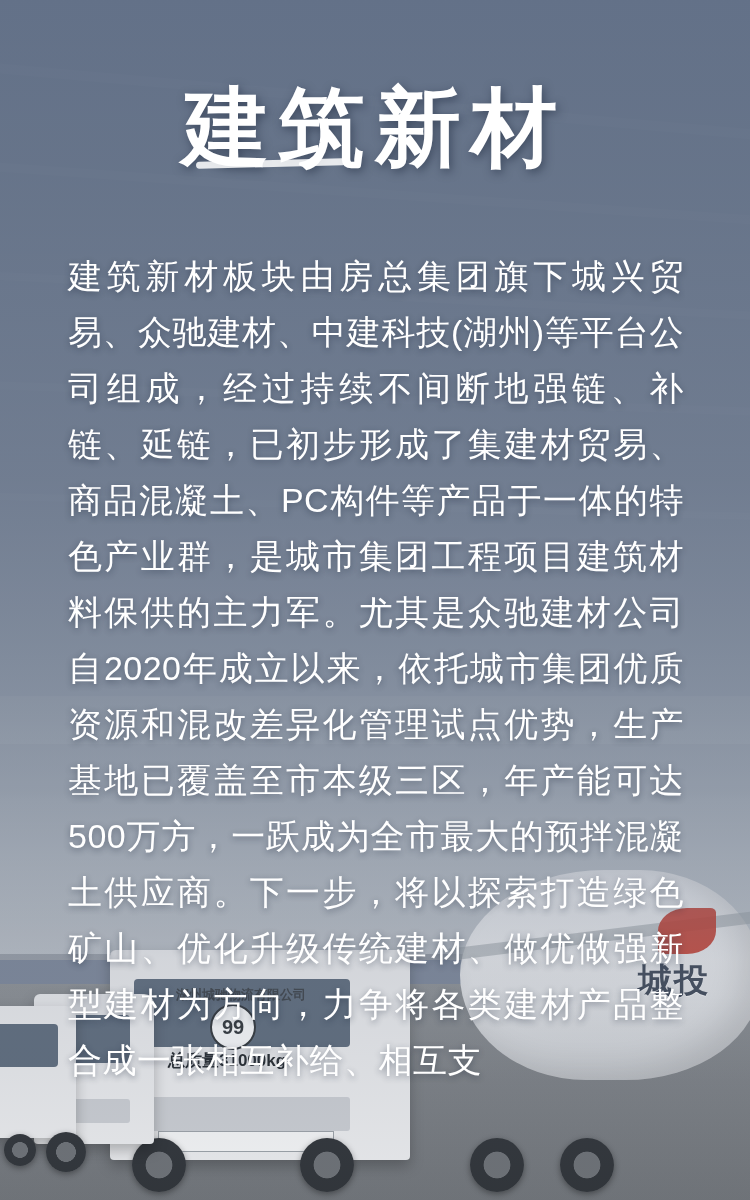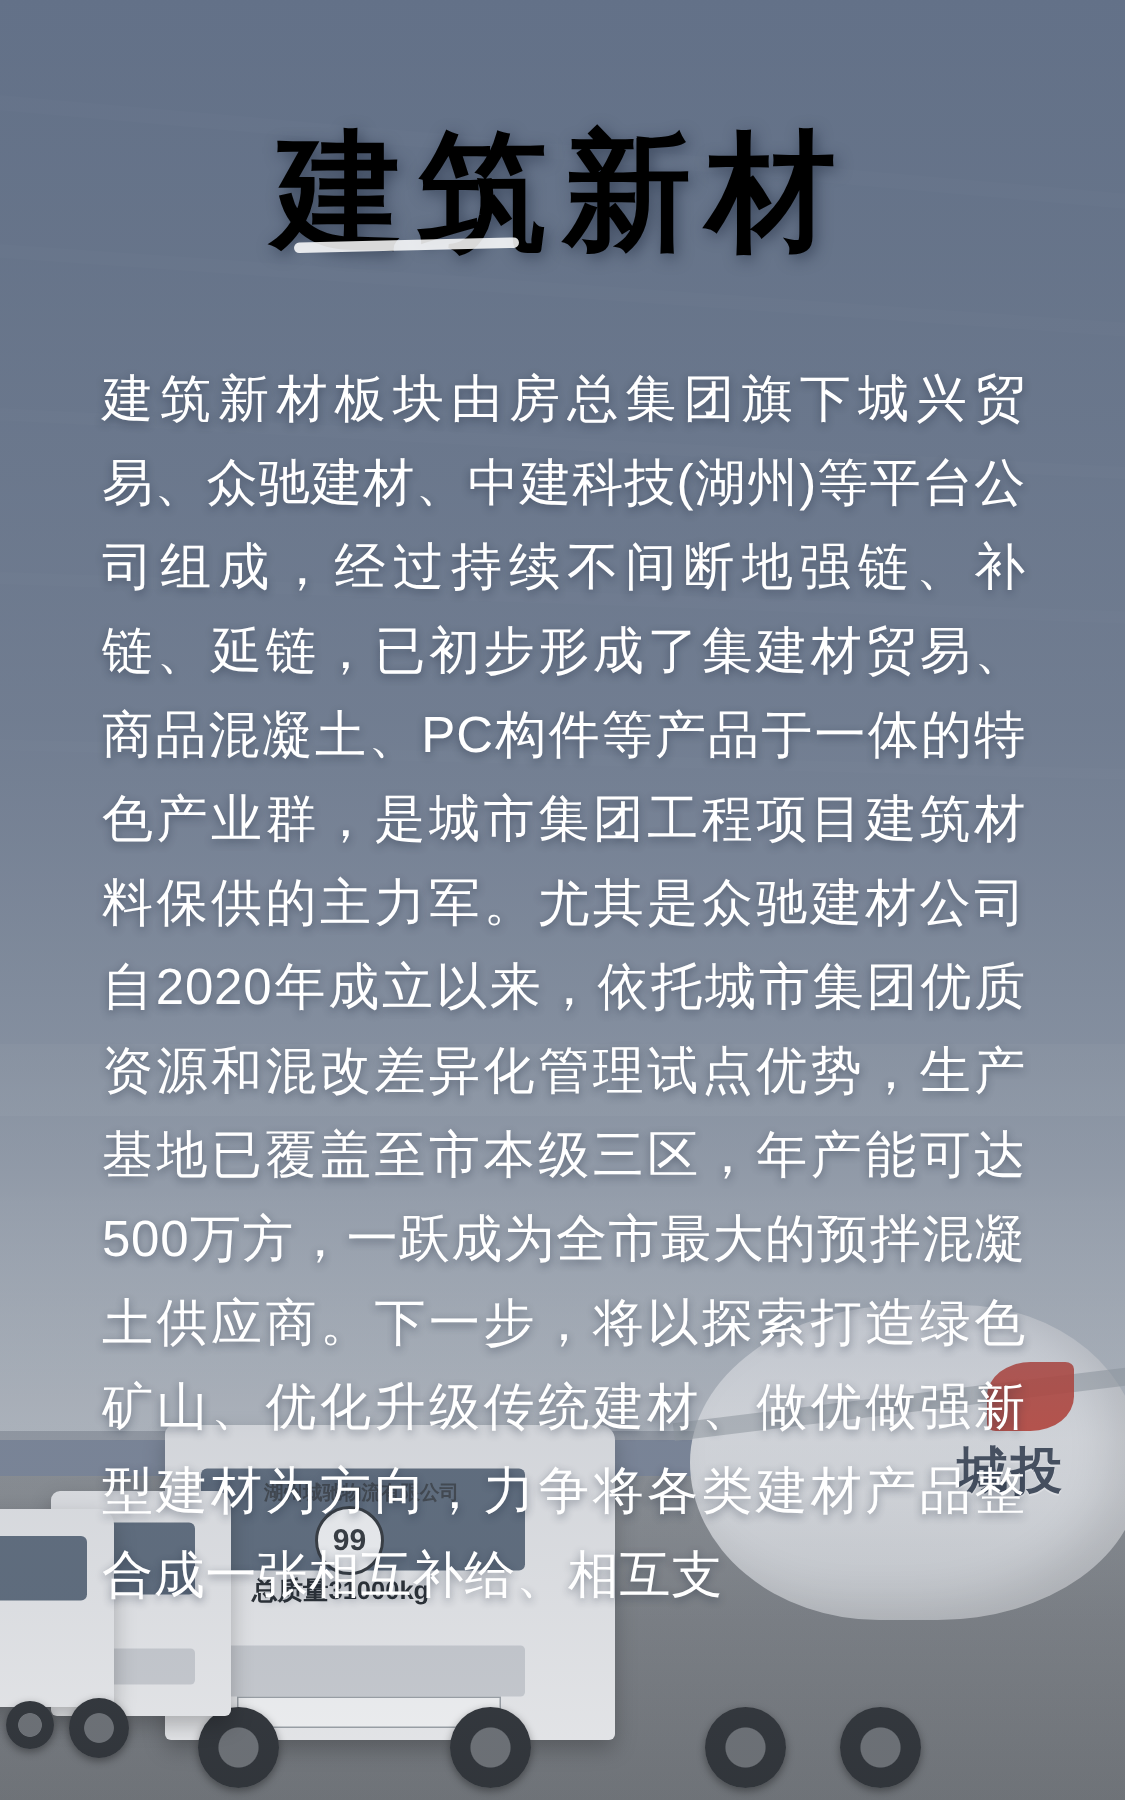--- a/index.html
+++ b/index.html
@@ -186,41 +186,41 @@
     position: absolute;
     inset: 0;
   }
 
   .title {
     position: absolute;
     top: 70px;
     left: 0;
     width: 100%;
     text-align: center;
-    color: #000000;
+    color: #ffffff;
     font-family: "DejaVu Serif", "Liberation Serif", serif;
     font-size: 86px;
     font-weight: bold;
     letter-spacing: 10px;
     text-shadow: 2px 3px 10px rgba(30,40,60,0.55);
   }
   .title-underline {
     position: absolute;
     top: 160px;
     left: 196px;
     width: 150px;
     height: 7px;
     background: rgba(255,255,255,0.85);
     border-radius: 4px;
     transform: rotate(-1.4deg);
   }
 
   .body-text {
     position: absolute;
-    top: 238px;
+    top: 248px;
     left: 68px;
     width: 616px;
     color: #ffffff;
     font-size: 34px;
     line-height: 56px;
     letter-spacing: 0.5px;
     text-align: justify;
     text-shadow: 0 2px 6px rgba(25,35,55,0.45);
     white-space: pre-wrap;
   }

